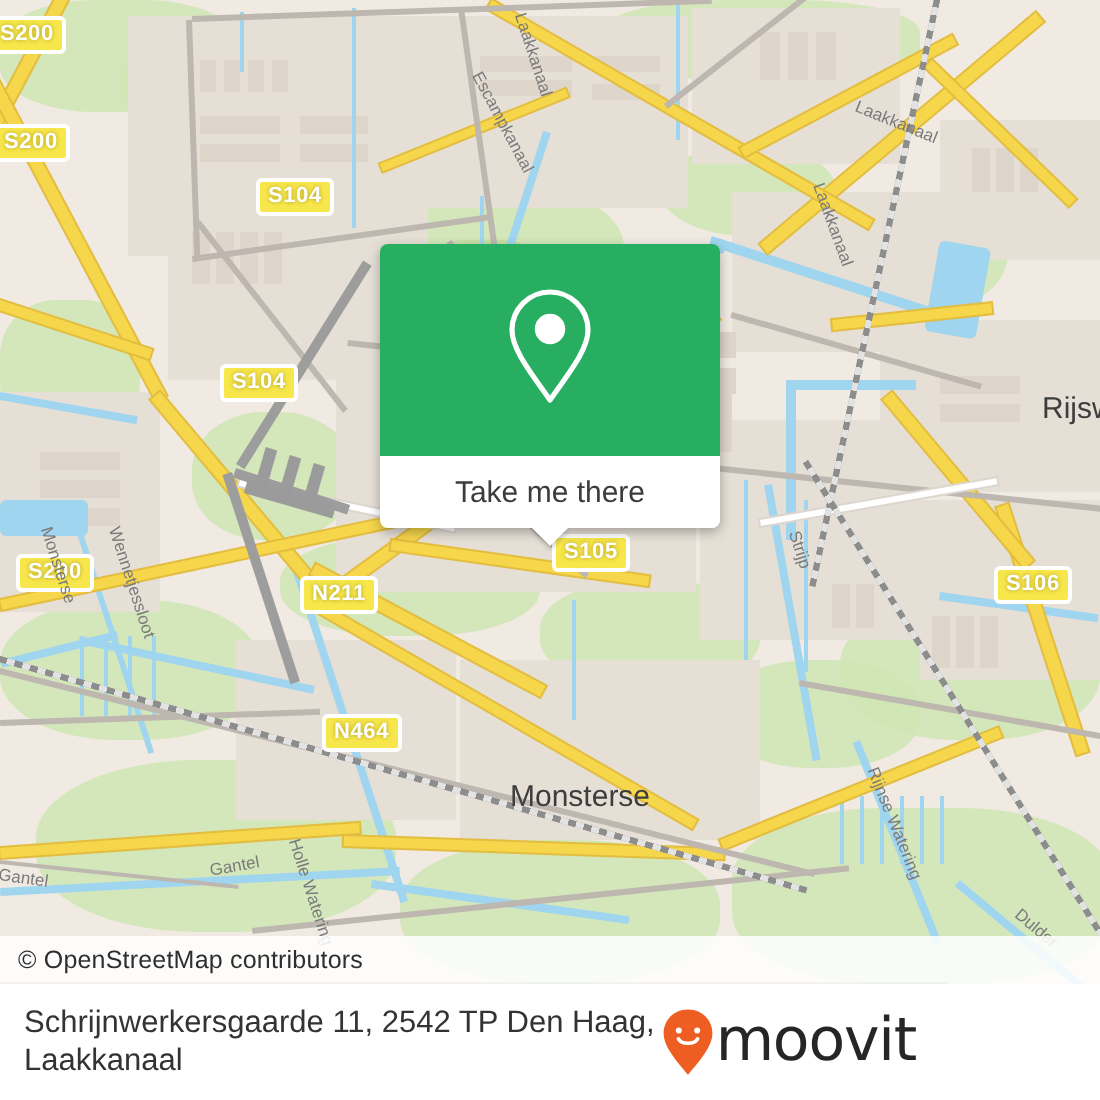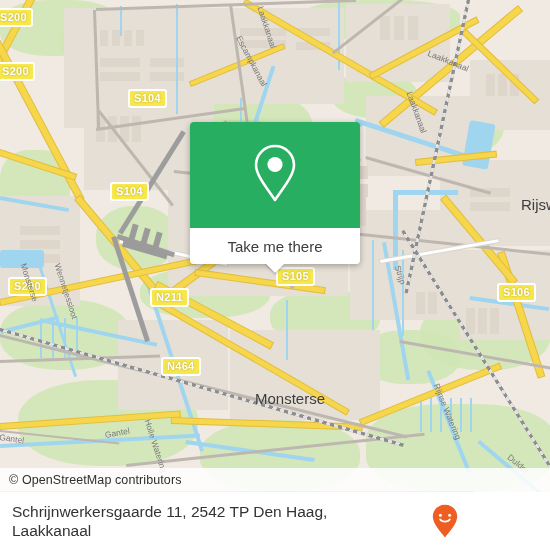--- a/index.html
+++ b/index.html
@@ -319,16 +319,17 @@
     </div>
     <div id="brand">
       <span class="mpin">
         <svg width="26" height="34" viewBox="0 0 26 34" aria-hidden="true">
           <path d="M13 0.8 C6 0.8 0.8 6 0.8 12.6 C0.8 20 9 28.4 13 33.4 C17 28.4 25.2 20 25.2 12.6 C25.2 6 20 0.8 13 0.8 Z" fill="#ee5d22"></path>
           <circle cx="8.4" cy="11.2" r="1.5" fill="#ffffff"></circle>
           <circle cx="17.6" cy="11.2" r="1.5" fill="#ffffff"></circle>
           <path d="M8.2 15.4 C9.8 18.4 16.2 18.4 17.8 15.4" stroke="#ffffff" stroke-width="1.8" fill="none" stroke-linecap="round"></path>
         </svg>
       </span>
+      <span id="brand-word">moovit</span>
     </div>
   </div>
 
 </div>
 
 </body></html>

